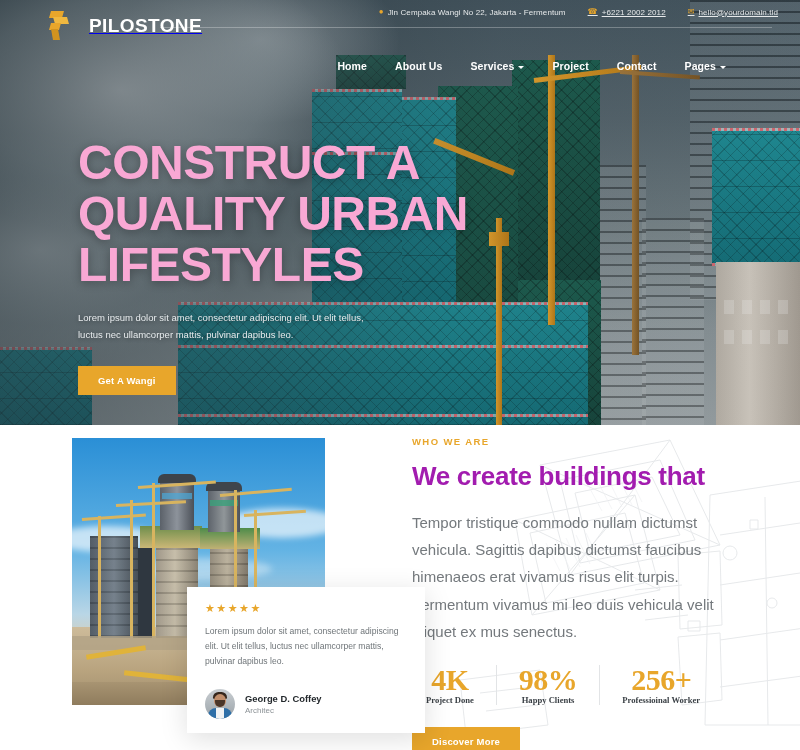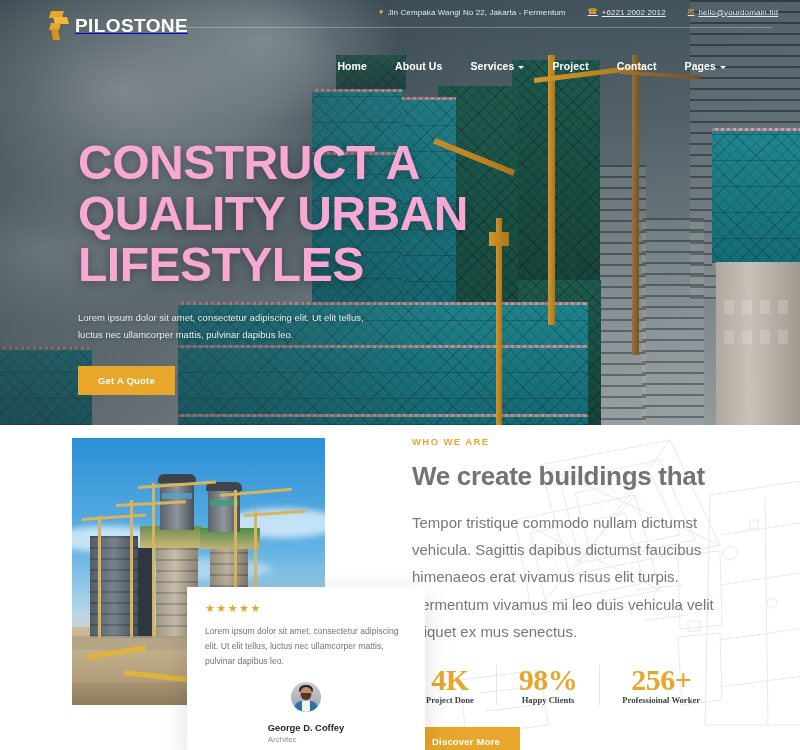--- a/index.html
+++ b/index.html
@@ -50,21 +50,21 @@
     background-image:repeating-linear-gradient(180deg, rgba(0,0,0,.30) 0 2px, rgba(255,255,255,.09) 2px 11px);
   }
   .hero-tint{ position:absolute; inset:0; background:linear-gradient(100deg, rgba(38,50,56,.62) 0%, rgba(38,50,56,.36) 38%, rgba(30,40,46,.12) 58%, rgba(30,40,46,.05) 100%); }
 
   
   .topbar{ position:absolute; left:0; right:0; top:0; height:24px; display:flex; align-items:center; justify-content:flex-end; padding-right:22px; z-index:9; }
   .topbar .ti{ display:flex; align-items:center; gap:4px; margin-left:22px; color:#e6e9ea; font-size:8px; letter-spacing:.1px; white-space:nowrap; }
   .topbar .ti .ic{ color:#e8a62b; font-size:8px; line-height:1; display:inline-block; }
 
   .navrow{ position:absolute; left:0; right:0; top:5px; height:52px; z-index:9; }
-  .logo{ position:absolute; left:48px; top:6px; display:flex; align-items:center; gap:5px; }
+  .logo{ position:absolute; left:48px; top:6px; display:flex; align-items:center; gap:19px; }
   .logo-mark{ width:22px; height:30px; position:relative; }
   .logo-mark i{ position:absolute; display:block; background:#e8a62b; }
   .logo-mark i.a{ left:2px; top:0; width:13px; height:7px; transform:skewX(-16deg); }
   .logo-mark i.b{ left:6px; top:6px; width:14px; height:7px; transform:skewX(16deg); background:#f0b840; }
   .logo-mark i.c{ left:2px; top:12px; width:10px; height:7px; transform:skewX(-16deg); }
   .logo-mark i.d{ left:4px; top:18px; width:7px; height:11px; transform:skewX(10deg); background:#d2931f; }
   .logo-text{ color:#ffffff; font-size:19px; font-weight:700; letter-spacing:.4px; }
 
   .hr-line{ position:absolute; left:160px; right:28px; top:22px; height:1px; background:rgba(255,255,255,.28); }
 
@@ -89,33 +89,33 @@
   .about-photo{ position:absolute; inset:0; overflow:hidden; background:linear-gradient(180deg,#2a8fd6 0%,#63b3e4 42%,#b9d6e6 66%,#d9cdb4 78%,#c7b79a 100%); }
   .ap-cloud{ position:absolute; border-radius:50%; background:rgba(255,255,255,.65); filter:blur(3px); }
   .ap-b{ position:absolute; }
   .ap-crane{ position:absolute; background:#d8b45f; }
   .ap-ground{ position:absolute; left:0; right:0; bottom:0; height:78px;
     background:linear-gradient(180deg,#cdbb9a,#b9a47f 55%,#a08d6c); }
 
   .testimonial{ position:absolute; left:187px; top:645px; width:238px; background:#ffffff; box-shadow:0 6px 26px rgba(0,0,0,.13); padding:16px 18px 14px 18px; z-index:5; }
   .stars{ color:#e8a62b; font-size:11px; letter-spacing:1.5px; line-height:1; }
   .t-quote{ color:#6f7579; font-size:8.6px; line-height:1.75; margin-top:10px; }
-  .t-person{ display:flex; align-items:center; gap:10px; margin-top:13px;flex-direction:column; }
+  .t-person{ display:flex; align-items:center; gap:10px; margin-top:20px; }
   .avatar{ width:30px; height:30px; border-radius:50%; overflow:hidden; position:relative; background:linear-gradient(180deg,#c9ced2,#9aa2a8); flex:none; }
   .av-head{ position:absolute; left:9px; top:5px; width:12px; height:13px; border-radius:50% 50% 45% 45%; background:#c18e6c; }
   .av-hair{ position:absolute; left:8px; top:3px; width:14px; height:7px; border-radius:7px 7px 2px 2px; background:#35261c; }
   .av-beard{ position:absolute; left:10px; top:11px; width:10px; height:7px; border-radius:0 0 6px 6px; background:#4a362a; }
   .av-body{ position:absolute; left:3px; top:19px; width:24px; height:13px; border-radius:8px 8px 0 0; background:#2e6fa8; }
   .av-shirt{ position:absolute; left:11px; top:19px; width:8px; height:13px; background:#f0f2f4; }
   .t-name{ color:#23282c; font-size:9.4px; font-weight:700; }
   .t-role{ color:#8c9296; font-size:8px; margin-top:2px; }
 
   .about-right{ position:absolute; left:412px; top:481px; width:330px; z-index:4; }
   .eyebrow{ color:#e8a62b; font-size:9.5px; font-weight:700; letter-spacing:1.4px; }
-  .about-h2{ color:#737373; font-size:26px; line-height:1.22; font-weight:700; margin-top:14px; letter-spacing:-.3px; }
+  .about-h2{ color:#a21caf; font-size:26px; line-height:1.22; font-weight:700; margin-top:14px; letter-spacing:-.3px; }
   .about-p{ color:#74797d; font-size:15px; line-height:1.82; margin-top:16px; max-width:318px; }
 
   .stats{ display:flex; margin-top:20px;font-family:Liberation Serif, serif; }
   .stat{ padding:0 22px; text-align:center; }
   .stat:first-child{ padding-left:14px; }
   .stat + .stat{ border-left:1px solid #e2e4e6; }
   .stat-num{ color:#e8a62b; font-size:30px; font-weight:700; line-height:1; letter-spacing:-.5px; }
   .stat-lab{ color:#3b4146; font-size:8.6px; font-weight:700; }
   .about-btn{ margin-top:22px; }
 </style>
@@ -244,21 +244,21 @@
       </nav>
     </div>
 
     <div class="hero-copy">
       <h1 class="hero-h1">
         <span style="display:block">CONSTRUCT A</span>
         <span style="display:block">QUALITY URBAN</span>
         <span style="display:block">LIFESTYLES</span>
       </h1>
       <p class="hero-p">Lorem ipsum dolor sit amet, consectetur adipiscing elit. Ut elit tellus, luctus nec ullamcorper mattis, pulvinar dapibus leo.</p>
-      <button class="btn hero-btn">Get A Quote</button>
+      <button class="btn hero-btn">Get A Wangi</button>
     </div>
   </section>
 
   <section class="about">
     <svg class="blueprint" viewBox="0 0 420 325">
       <g stroke="#cfd3d7" stroke-width="1" fill="none">
         <path d="M120 40 L250 15 L300 120 L150 150 Z"></path>
         <path d="M140 55 L240 35 L275 115 L160 138 Z"></path>
         <path d="M155 68 L232 52 L260 110 L170 128 Z"></path>
         <path d="M120 40 L300 120"></path>

